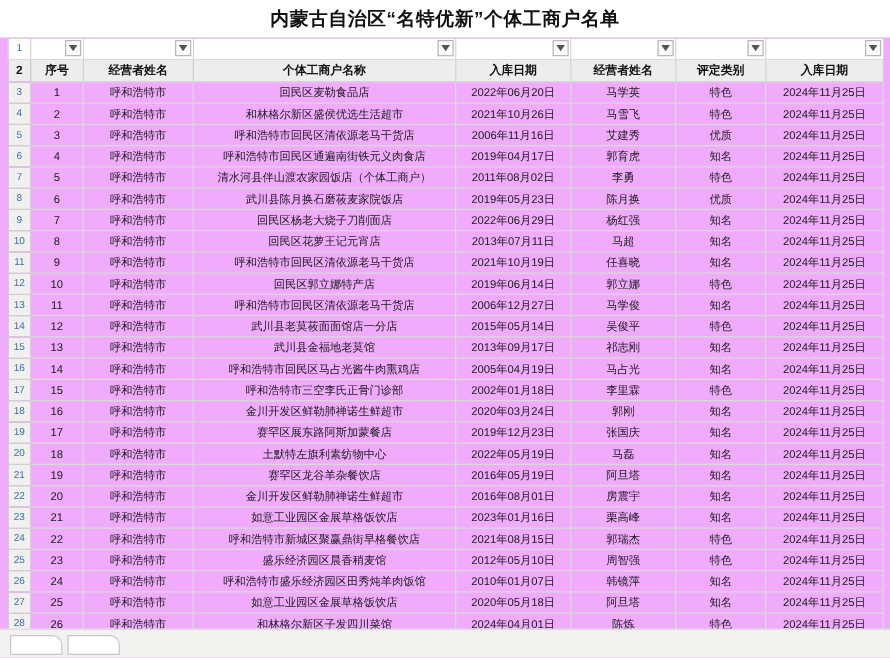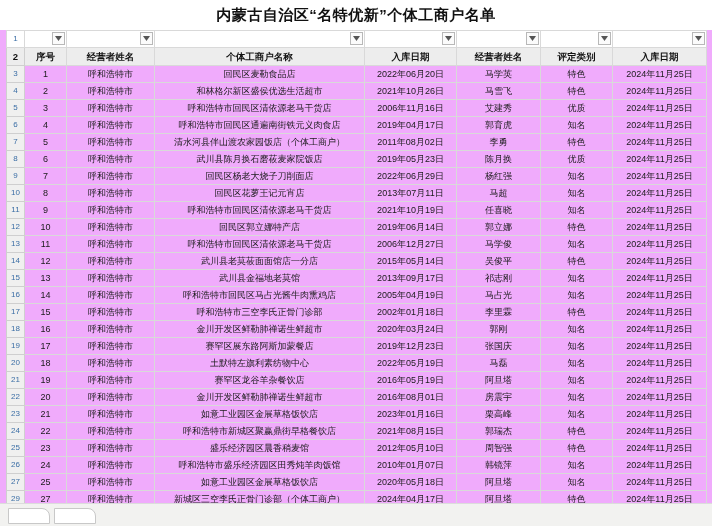--- a/index.html
+++ b/index.html
@@ -438,20 +438,30 @@
           <td class="rownum">27</td>
           <td class="">25</td>
           <td class="">呼和浩特市</td>
           <td class="name">如意工业园区金展草格饭饮店</td>
           <td class="">2020年05月18日</td>
           <td class="">阿旦塔</td>
           <td class="">知名</td>
           <td class="">2024年11月25日</td>
         </tr>
         <tr>
+          <td class="rownum">28</td>
+          <td class="">26</td>
+          <td class="">呼和浩特市</td>
+          <td class="name">和林格尔新区子发四川菜馆</td>
+          <td class="">2024年04月01日</td>
+          <td class="">陈炼</td>
+          <td class="">特色</td>
+          <td class="">2024年11月25日</td>
+        </tr>
+        <tr>
           <td class="rownum">29</td>
           <td class="">27</td>
           <td class="">呼和浩特市</td>
           <td class="name">新城区三空李氏正骨门诊部（个体工商户）</td>
           <td class="">2024年04月17日</td>
           <td class="">阿旦塔</td>
           <td class="">特色</td>
           <td class="">2024年11月25日</td>
         </tr>
       </tbody>

